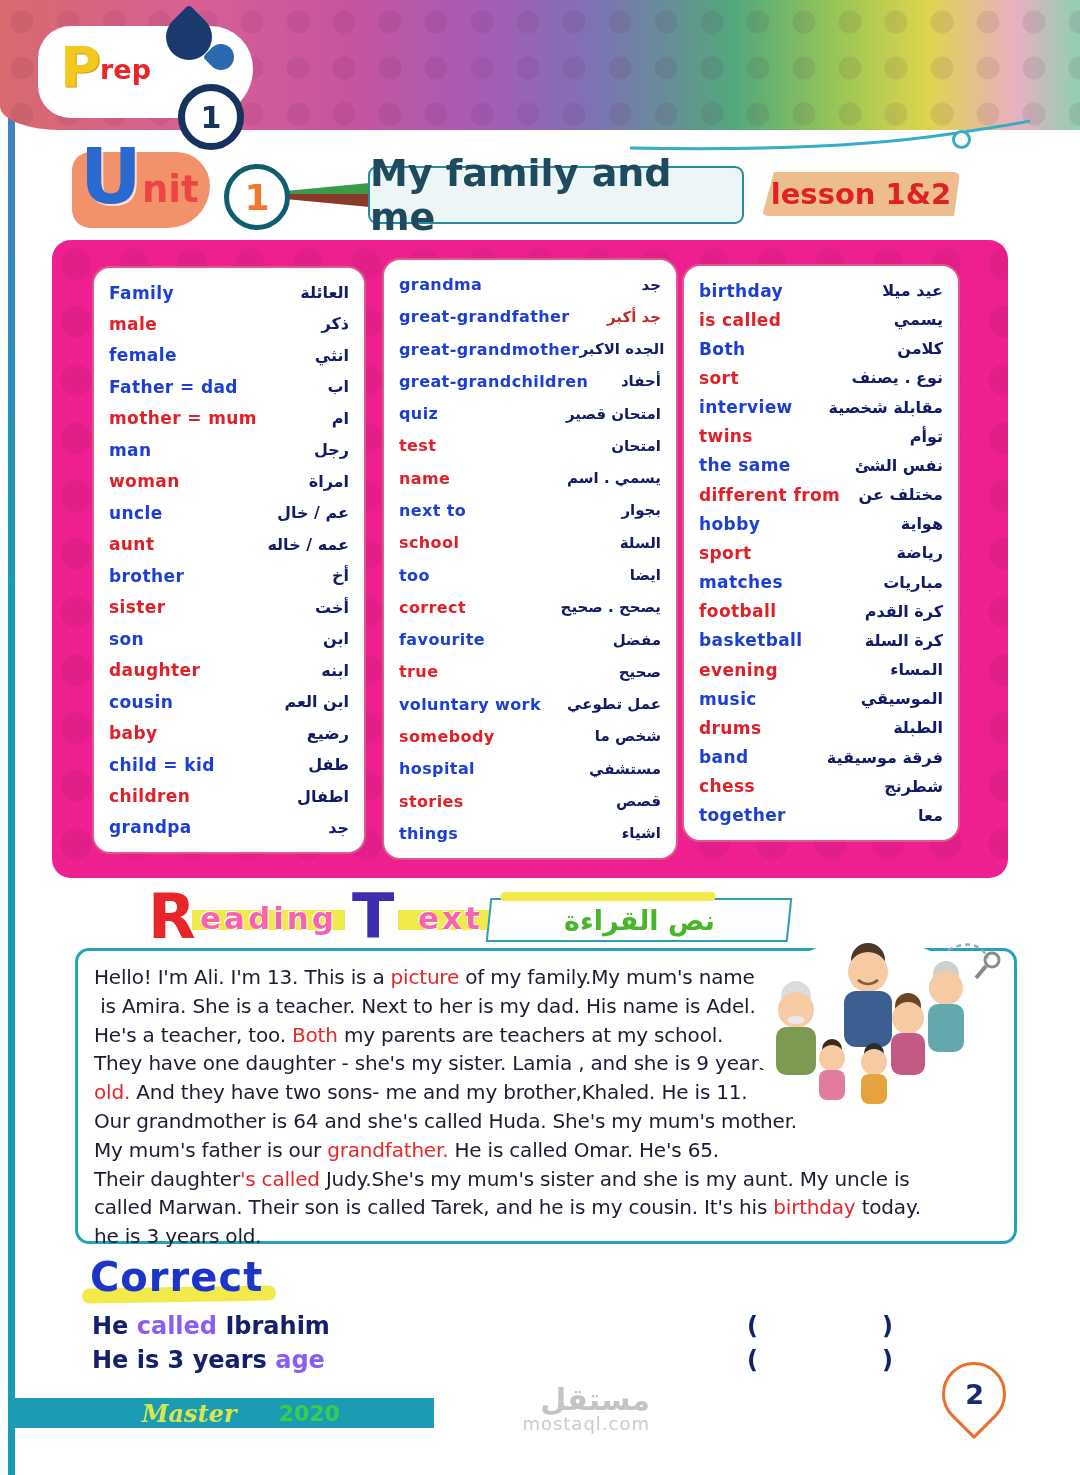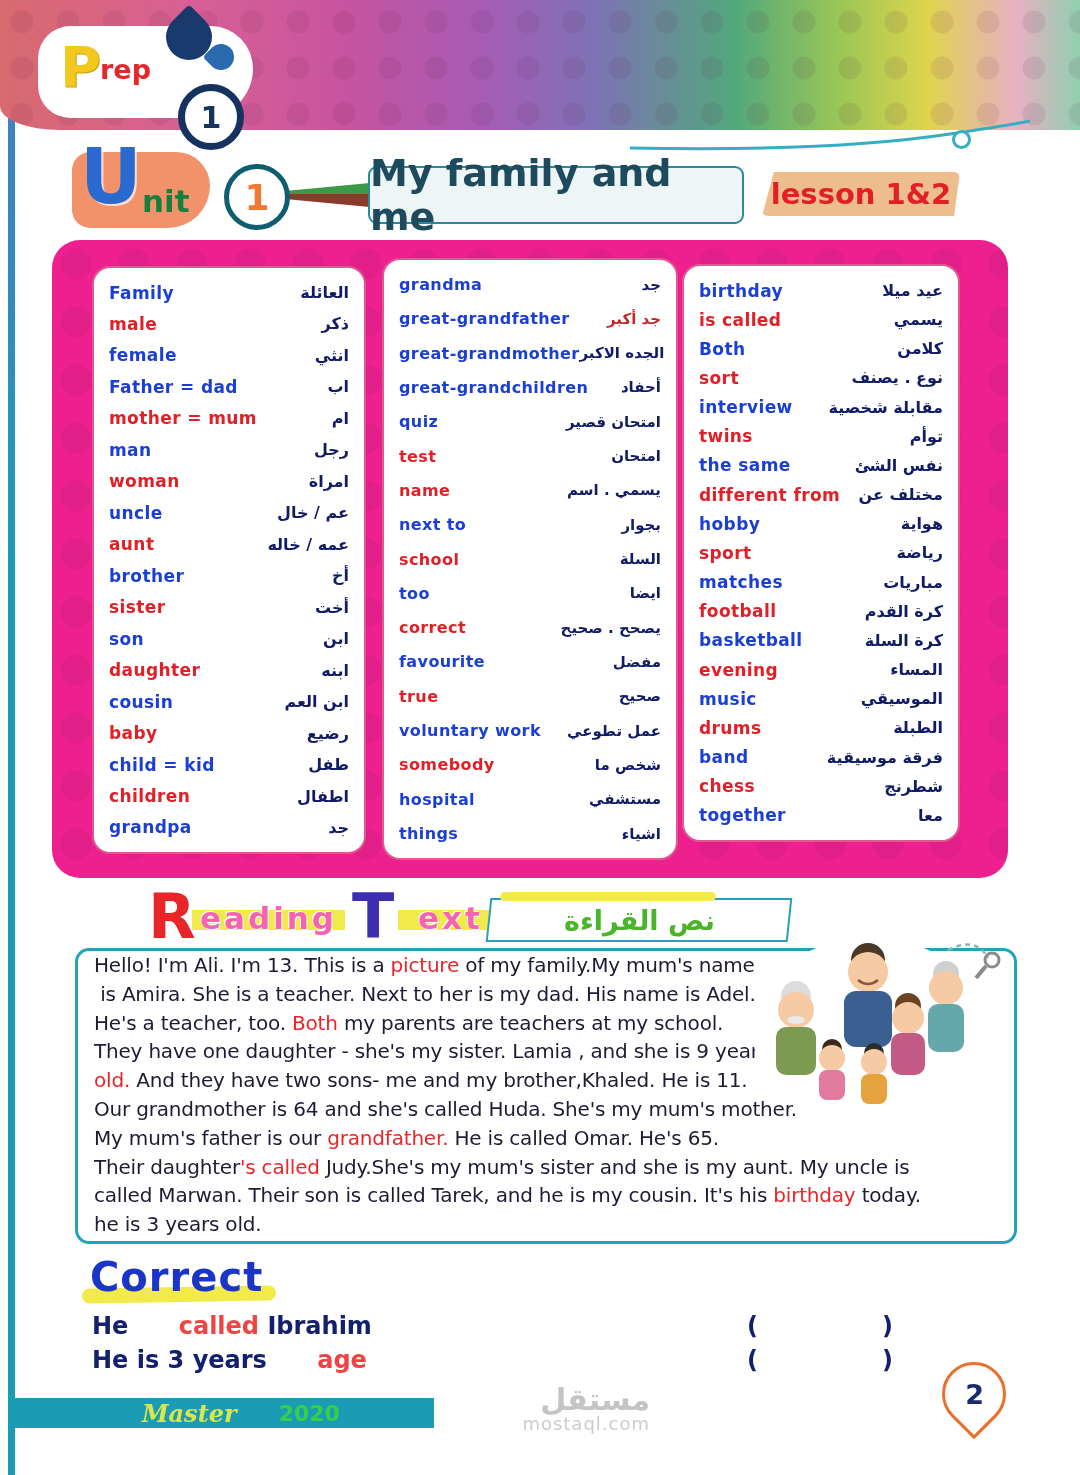--- a/index.html
+++ b/index.html
@@ -33,37 +33,37 @@
       border-radius:50% 50% 50% 4px;transform:rotate(45deg);}
   .prep-circle{position:absolute;left:140px;top:58px;width:52px;height:52px;background:#fff;
       border:7px solid #16325e;border-radius:50%;display:flex;align-items:center;justify-content:center;
       font-size:30px;font-weight:800;color:#16325e;z-index:6;}
 
   
   .unit-blob{position:absolute;left:72px;top:152px;width:138px;height:76px;background:#f2926a;
       border-radius:26px 48px 60px 26px;z-index:2;}
   .unit-u{position:absolute;left:80px;top:132px;font-size:76px;font-weight:800;color:#2a6ad0;z-index:3;
       text-shadow:2px 2px 0 rgba(255,255,255,0.7);}
-  .unit-nit{position:absolute;left:142px;top:183px;font-size:31px;font-weight:700;color:#15803d;z-index:3;}
+  .unit-nit{position:absolute;left:142px;top:168px;font-size:37px;font-weight:700;color:#ef4444;z-index:3;}
   .unit-circle{position:absolute;left:224px;top:164px;width:56px;height:56px;background:#fff;
       border:5px solid #0f5e70;border-radius:50%;display:flex;align-items:center;justify-content:center;
       font-size:36px;font-weight:800;color:#f07830;z-index:3;}
   .unit-pen{position:absolute;left:288px;top:182px;width:92px;height:26px;z-index:2;
       background:linear-gradient(180deg,#3a9a4a 0 46%,#8a3a2a 46% 100%);
       clip-path:polygon(0 34%,100% 0,100% 100%,0 66%);}
   .title-box{position:absolute;left:368px;top:166px;width:372px;height:54px;background:#eef5f7;
       border:2px solid #2a8a9a;border-radius:9px;display:flex;align-items:center;justify-content:center;
       font-size:38px;font-weight:600;color:#1e4a5e;z-index:3;}
   .lesson-badge{position:absolute;left:762px;top:172px;width:198px;height:44px;background:#edbd8d;
       clip-path:polygon(6% 0,100% 0,97% 100%,0 100%);display:flex;align-items:center;justify-content:center;
       font-size:29px;font-weight:800;color:#e01f26;z-index:3;border-radius:6px;}
 
   
   .vocab-panel{position:absolute;left:52px;top:240px;width:956px;height:638px;background:#ee2090;
-      border-radius:28px;z-index:2;
+      border-radius:19px;z-index:2;
       background-image:radial-gradient(circle at 24px 24px, rgba(0,0,0,0.05) 15px, transparent 16px);
       background-size:58px 58px;}
   .vcol{position:absolute;background:#fff;border:2px solid #e0598c;border-radius:18px;
       padding:10px 15px;box-sizing:border-box;display:flex;flex-direction:column;justify-content:space-between;}
   .c1{left:40px;top:26px;width:274px;height:588px;}
   .c2{left:330px;top:18px;width:296px;height:602px;}
   .c3{left:630px;top:24px;width:278px;height:578px;}
   .vrow{display:flex;justify-content:space-between;align-items:center;height:29px;}
   .vrow .en{font-size:17px;font-weight:700;letter-spacing:0.4px;white-space:nowrap;}
   .c2 .vrow .en{font-size:16px;}
@@ -86,35 +86,35 @@
   .bubble.ext{left:398px;padding-left:20px;}
   .ar-banner{position:absolute;left:488px;top:898px;width:298px;height:40px;background:#fff;
       border:2px solid #2a9fb5;transform:skewX(-6deg);z-index:3;display:flex;align-items:center;
       justify-content:center;}
   .ar-banner:before{content:"";position:absolute;left:8px;top:-8px;width:72%;height:9px;background:#f2ea4a;
       border-radius:4px;}
   .ar-banner span{font-size:27px;font-weight:800;color:#4ab52a;direction:rtl;transform:skewX(6deg);}
 
   
   .reading-box{position:absolute;left:75px;top:948px;width:942px;height:296px;border:3px solid #24a3b8;
-      border-radius:14px;box-sizing:border-box;padding:0 16px;z-index:2;}
+      border-radius:14px;box-sizing:border-box;padding:12px 16px;z-index:2;}
   .rline{white-space:pre;font-size:20px;line-height:28.8px;letter-spacing:-0.2px;}
   .seg-dark{color:#1c1c34;}
   .seg-red{color:#e8262a;}
   .family-art{position:absolute;left:748px;top:930px;width:256px;height:200px;z-index:4;}
 
   
   .correct-wrap{position:absolute;left:90px;top:1254px;z-index:3;}
   .correct-title{position:relative;font-size:40px;font-weight:800;color:#1a35c8;letter-spacing:1px;}
   .correct-title:after{content:"";position:absolute;left:-8px;bottom:-2px;width:112%;height:15px;
       background:#f2ea4a;border-radius:8px;z-index:-1;transform:rotate(-1deg);}
   .correct-items{position:absolute;left:92px;top:1312px;width:930px;z-index:3;}
   .citem{position:relative;height:34px;font-size:24px;font-weight:700;}
   .cnavy{color:#13206e;}
-  .cgreen{color:#ef4444;margin-left:42px;}
+  .cgreen{color:#8b5cf6;}
   .paren{position:absolute;color:#13206e;font-weight:700;}
   .paren.open{left:655px;}
   .paren.close{left:790px;}
 
   
   .footer-bar{position:absolute;left:14px;top:1398px;width:420px;height:30px;background:#1b9cb4;z-index:2;
       display:flex;align-items:center;}
   .brand{margin-left:128px;font-family:"DejaVu Serif",serif;font-style:italic;font-weight:700;
       font-size:24px;color:#d8e84a;}
   .year{margin-left:42px;font-size:22px;font-weight:800;color:#35d04a;}
@@ -299,20 +299,24 @@
         </div>
         <div class="vrow">
           <span class="en red">somebody</span>
           <span class="ar">شخص ما</span>
         </div>
         <div class="vrow">
           <span class="en blue">hospital</span>
           <span class="ar">مستشفي</span>
         </div>
         <div class="vrow">
+          <span class="en red">stories</span>
+          <span class="ar">قصص</span>
+        </div>
+        <div class="vrow">
           <span class="en blue">things</span>
           <span class="ar">اشياء</span>
         </div>
       </div>
     <div class="vcol c3">
         <div class="vrow">
           <span class="en blue">birthday</span>
           <span class="ar">عيد ميلا</span>
         </div>
         <div class="vrow">

